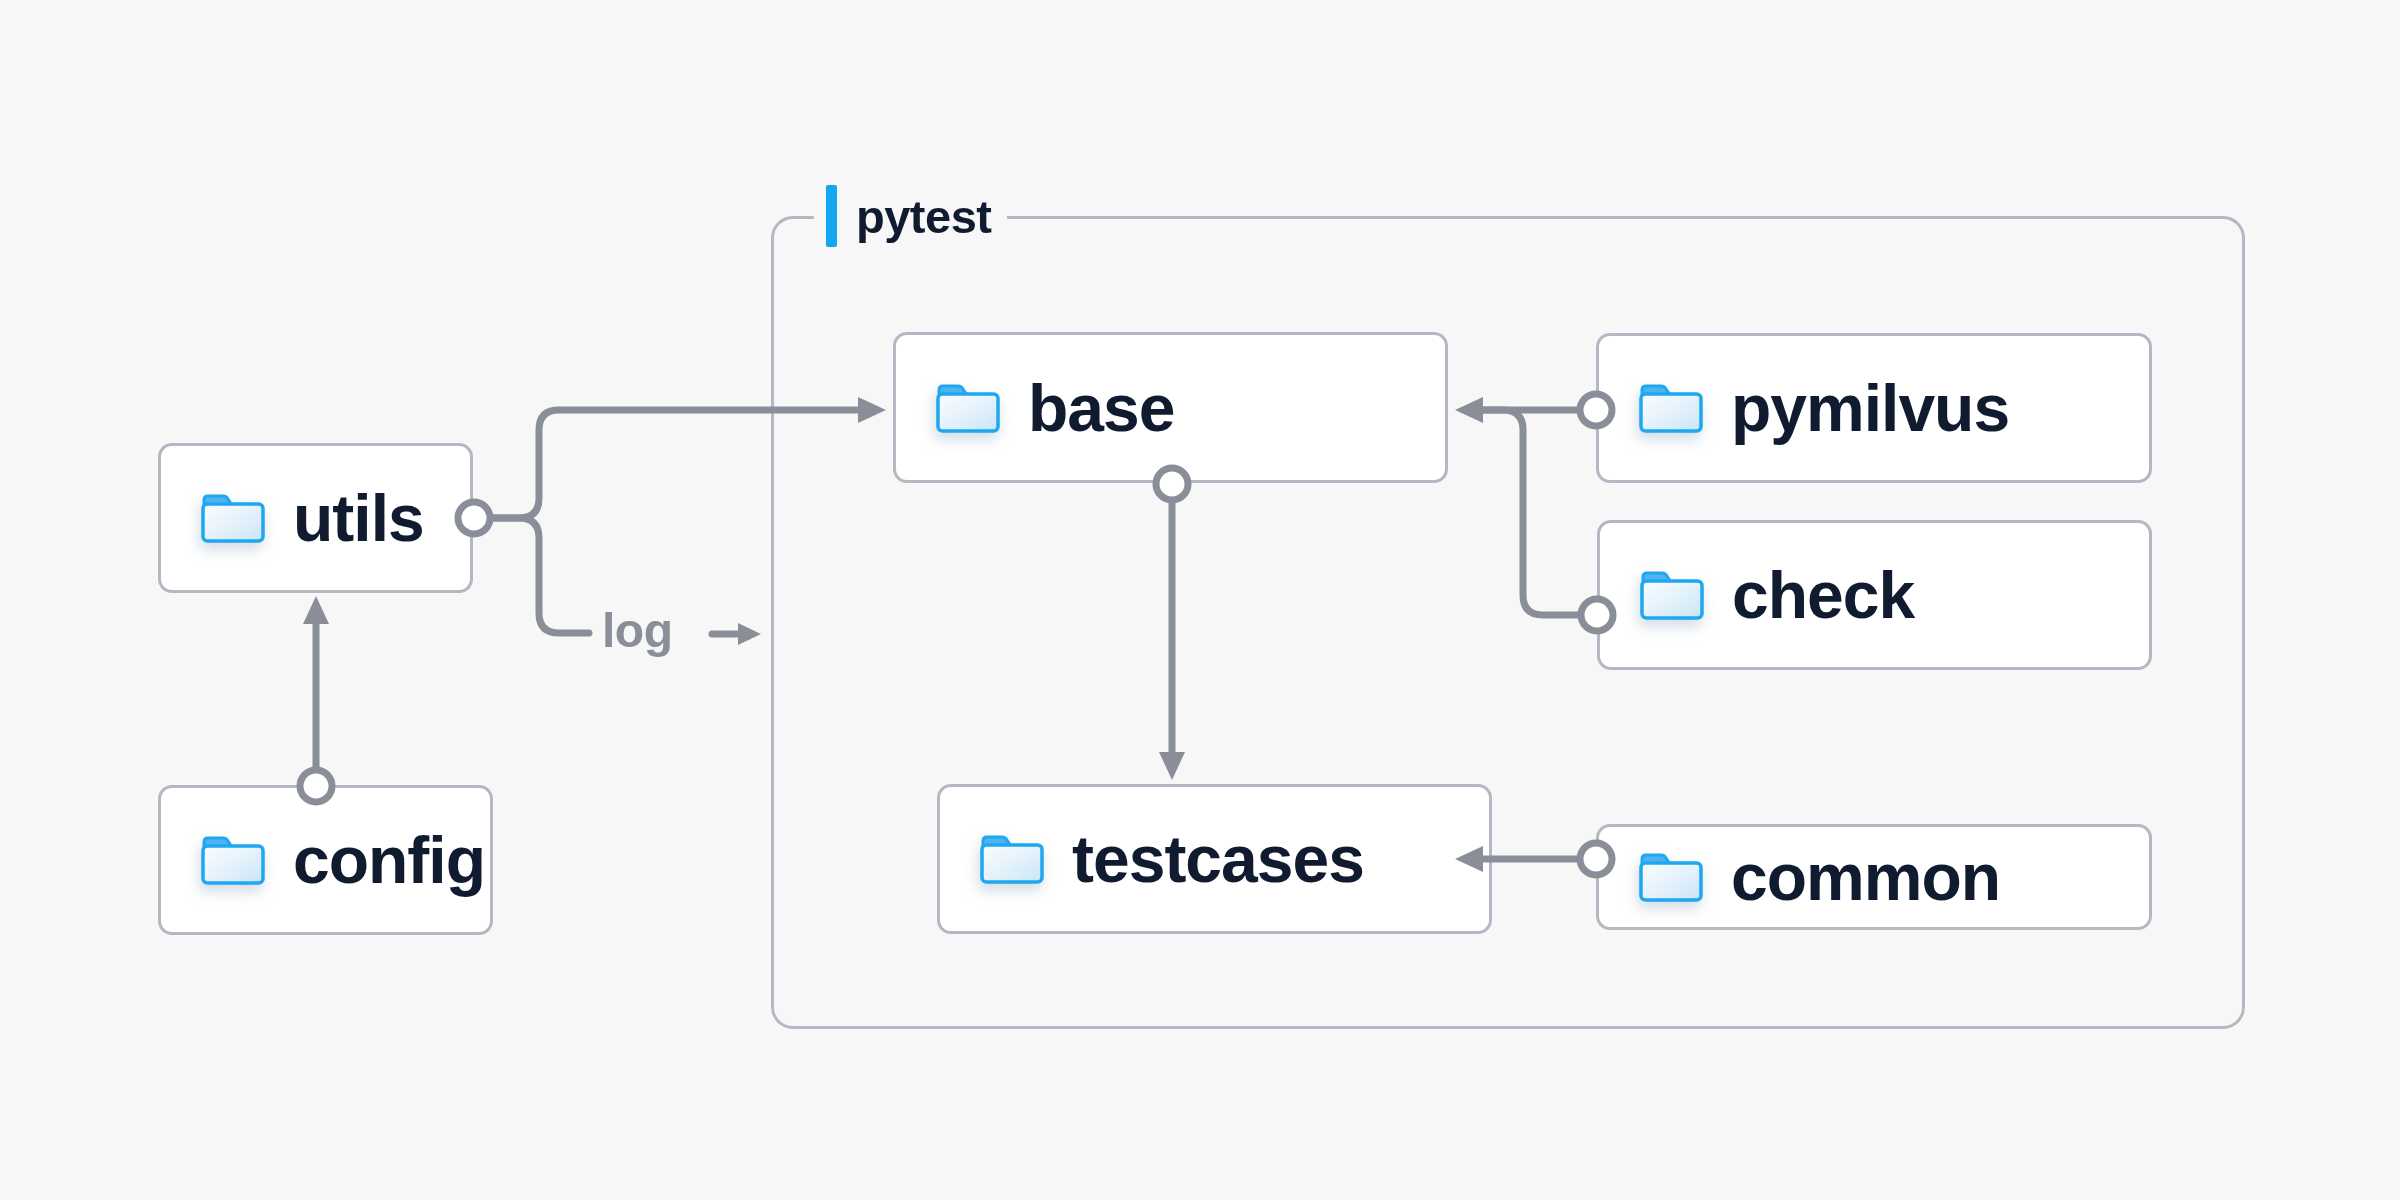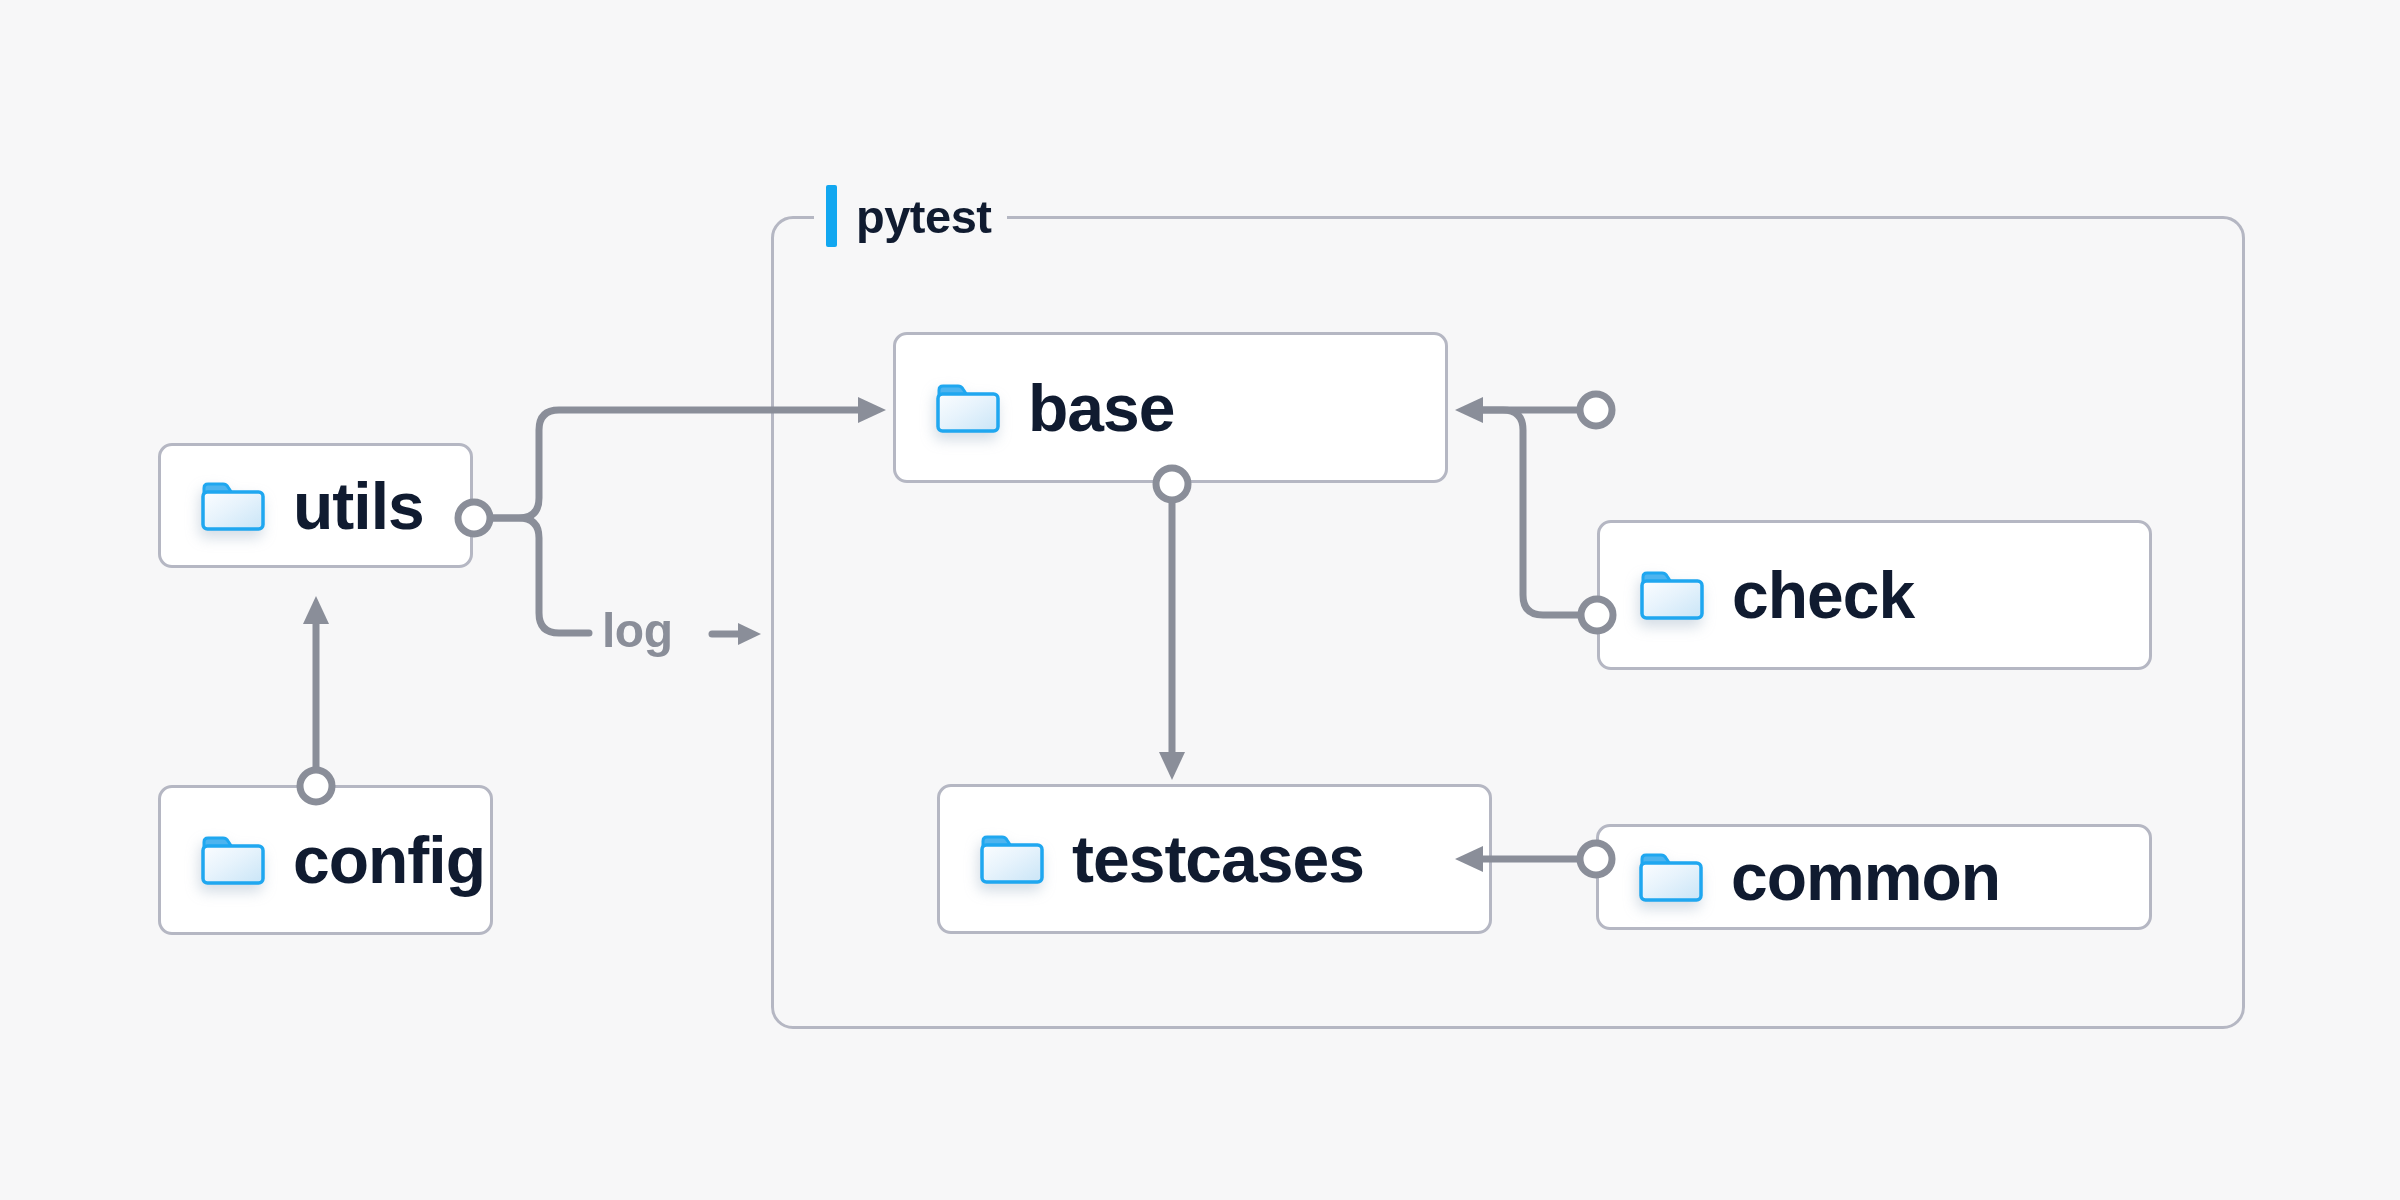--- a/index.html
+++ b/index.html
@@ -62,21 +62,21 @@
     border-radius: 14px;
     display: flex; align-items: center;
     padding-left: 40px; gap: 28px;
     z-index: 1;
   }
   .node .label {
     font-size: 66px; font-weight: bold;
     color: var(--text); letter-spacing: -1px;
     white-space: nowrap;
   }
-  .node-utils     { left: 158px;  top: 443px; width: 315px; height: 125px; }
+  .node-utils     { left: 158px;  top: 443px; width: 315px; height: 150px; }
   .node-config    { left: 158px;  top: 785px; width: 335px; height: 150px; }
   .node-base      { left: 893px;  top: 332px; width: 555px; height: 151px; }
   .node-testcases { left: 893px;  top: 784px; width: 555px; height: 150px; margin-left: 44px; }
   .node-pymilvus  { left: 1596px; top: 333px; width: 556px; height: 150px; }
   .node-check     { left: 1597px; top: 520px; width: 555px; height: 150px; }
   .node-common    { left: 1596px; top: 824px; width: 556px; height: 106px; }
 
   .folder {
     width: 64px; height: 52px; flex: 0 0 auto;
     filter: drop-shadow(-2px 7px 7px rgba(110,140,170,0.30));
@@ -186,20 +186,27 @@
   </div>
 
   <div class="node node-testcases">
     <svg class="folder" viewBox="0 0 64 52">
       <path class="ftab" d="M3 16 L3 8 Q3 4 7 4 L22 4 Q25.5 4 27 7 L31.5 14 Z"></path>
       <rect class="fbody" x="2" y="12" width="60" height="37" rx="4.5"></rect>
     </svg>
     <span class="label">testcases</span>
   </div>
 
+  <div class="node node-pymilvus">
+    <svg class="folder" viewBox="0 0 64 52">
+      <path class="ftab" d="M3 16 L3 8 Q3 4 7 4 L22 4 Q25.5 4 27 7 L31.5 14 Z"></path>
+      <rect class="fbody" x="2" y="12" width="60" height="37" rx="4.5"></rect>
+    </svg>
+    <span class="label">pymilvus</span>
+  </div>
 
   <div class="node node-check">
     <svg class="folder" viewBox="0 0 64 52">
       <path class="ftab" d="M3 16 L3 8 Q3 4 7 4 L22 4 Q25.5 4 27 7 L31.5 14 Z"></path>
       <rect class="fbody" x="2" y="12" width="60" height="37" rx="4.5"></rect>
     </svg>
     <span class="label">check</span>
   </div>
 
   <div class="node node-common">

